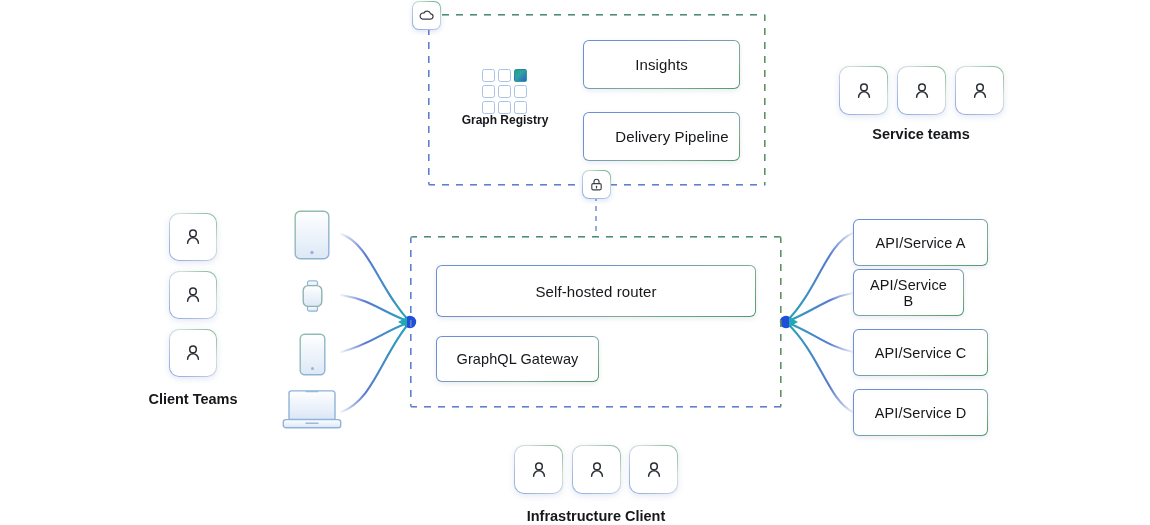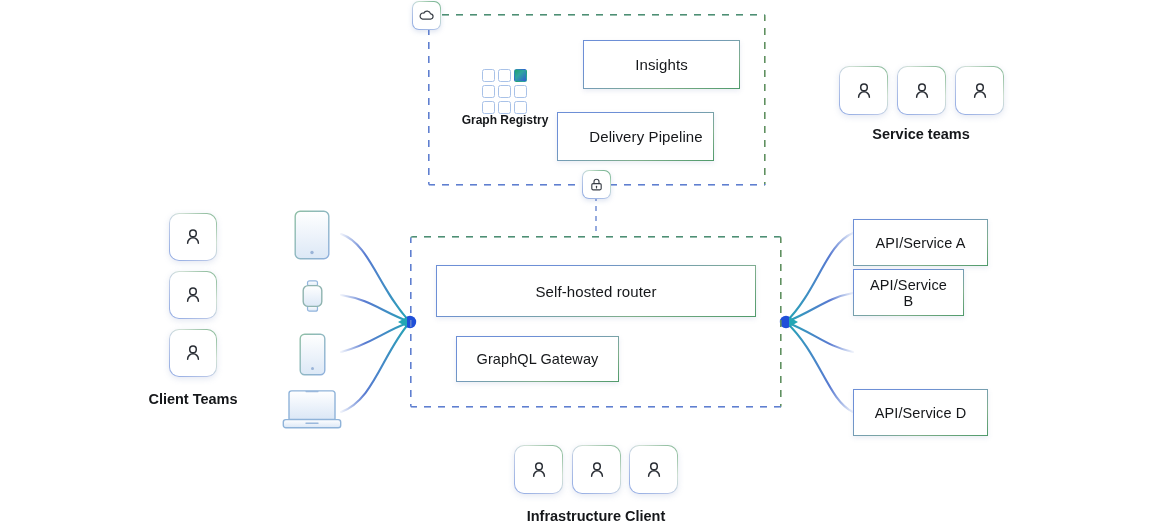--- a/index.html
+++ b/index.html
@@ -23,21 +23,21 @@
     background:
       repeating-linear-gradient(90deg,#4d8f74 0 7px,transparent 7px 14px) left top/100% 1.6px no-repeat,
       repeating-linear-gradient(90deg,#5f7fd0 0 7px,transparent 7px 14px) left bottom/100% 1.6px no-repeat,
       repeating-linear-gradient(180deg,#5f7fd0 0 7px,transparent 7px 14px) left top/1.6px 100% no-repeat,
       repeating-linear-gradient(180deg,#5f9060 0 7px,transparent 7px 14px) right top/1.6px 100% no-repeat;
   }
 
   
   .gbox{
     position:absolute;box-sizing:border-box;
-    border-radius:0;
+    border-radius:6px;
     background:#fff;
     display:flex;align-items:center;justify-content:center;
     font-size:15px;font-weight:500;letter-spacing:.1px;color:#15171a;
     padding:0 10px;text-align:center;
     background-image:linear-gradient(#fff,#fff),
                      linear-gradient(160deg,#6d8fd6 0%,#6d8fd6 28%,#7fae8c 72%,#4f9a6a 100%);
     background-origin:border-box;background-clip:padding-box,border-box;
     border:1.3px solid transparent;
     box-shadow:0 2px 5px rgba(90,110,170,.13);
   }
@@ -157,27 +157,27 @@
     <i></i>
     <i></i>
     <i></i>
     <i></i>
     <i></i>
   </div>
   <div class="caption reg" style="left:430px;top:113px;width:150px;">Graph Registry</div>
 
   <div class="gbox" style="left:583px;top:40px;width:157px;height:49px;">Insights</div>
 
-  <div class="gbox" style="left:557px;top:112px;width:157px;height:49px;padding-left:31px;">Delivery Pipeline</div>
+  <div class="gbox" style="left:583px;top:112px;width:157px;height:49px;padding-left:31px;">Delivery Pipeline</div>
 
   <div class="dashed-box grad" style="left:410px;top:236px;width:372px;height:172px;"></div>
 
   <div class="gbox" style="left:436px;top:265px;width:320px;height:52px;">Self-hosted router</div>
 
-  <div class="gbox small" style="left:456px;top:336px;width:163px;height:46px;">GraphQL Gateway</div>
+  <div class="gbox small" style="left:436px;top:336px;width:163px;height:46px;">GraphQL Gateway</div>
 
 
   <div class="avatar" style="left:169px;top:213px;">
     <svg width="24" height="24" viewBox="0 0 24 24" fill="none" stroke="#2b2f36" stroke-width="1.5" stroke-linecap="round">
         <circle cx="12" cy="8.4" r="3.3"></circle>
         <path d="M6.6 18.2a5.4 5.4 0 0 1 10.8 0"></path>
       </svg>
   </div>
   <div class="avatar" style="left:169px;top:271px;">
     <svg width="24" height="24" viewBox="0 0 24 24" fill="none" stroke="#2b2f36" stroke-width="1.5" stroke-linecap="round">
@@ -271,20 +271,21 @@
   <div class="avatar" style="left:955px;top:66px;width:49px;height:49px;">
     <svg width="24" height="24" viewBox="0 0 24 24" fill="none" stroke="#2b2f36" stroke-width="1.5" stroke-linecap="round">
         <circle cx="12" cy="8.4" r="3.3"></circle>
         <path d="M6.6 18.2a5.4 5.4 0 0 1 10.8 0"></path>
       </svg>
   </div>
   <div class="caption" style="left:846px;top:126px;width:150px;">Service teams</div>
 
   <div class="gbox small" style="left:853px;top:219px;width:135px;height:47px;">API/Service A</div>
   <div class="gbox small" style="left:853px;top:269px;width:111px;height:47px;">API/Service B</div>
+  <div class="gbox small" style="left:853px;top:329px;width:135px;height:47px;">API/Service C</div>
   <div class="gbox small" style="left:853px;top:389px;width:135px;height:47px;">API/Service D</div>
 
   <div class="avatar" style="left:514px;top:445px;width:49px;height:49px;">
     <svg width="24" height="24" viewBox="0 0 24 24" fill="none" stroke="#2b2f36" stroke-width="1.5" stroke-linecap="round">
         <circle cx="12" cy="8.4" r="3.3"></circle>
         <path d="M6.6 18.2a5.4 5.4 0 0 1 10.8 0"></path>
       </svg>
   </div>
   <div class="avatar" style="left:572px;top:445px;width:49px;height:49px;">
     <svg width="24" height="24" viewBox="0 0 24 24" fill="none" stroke="#2b2f36" stroke-width="1.5" stroke-linecap="round">

